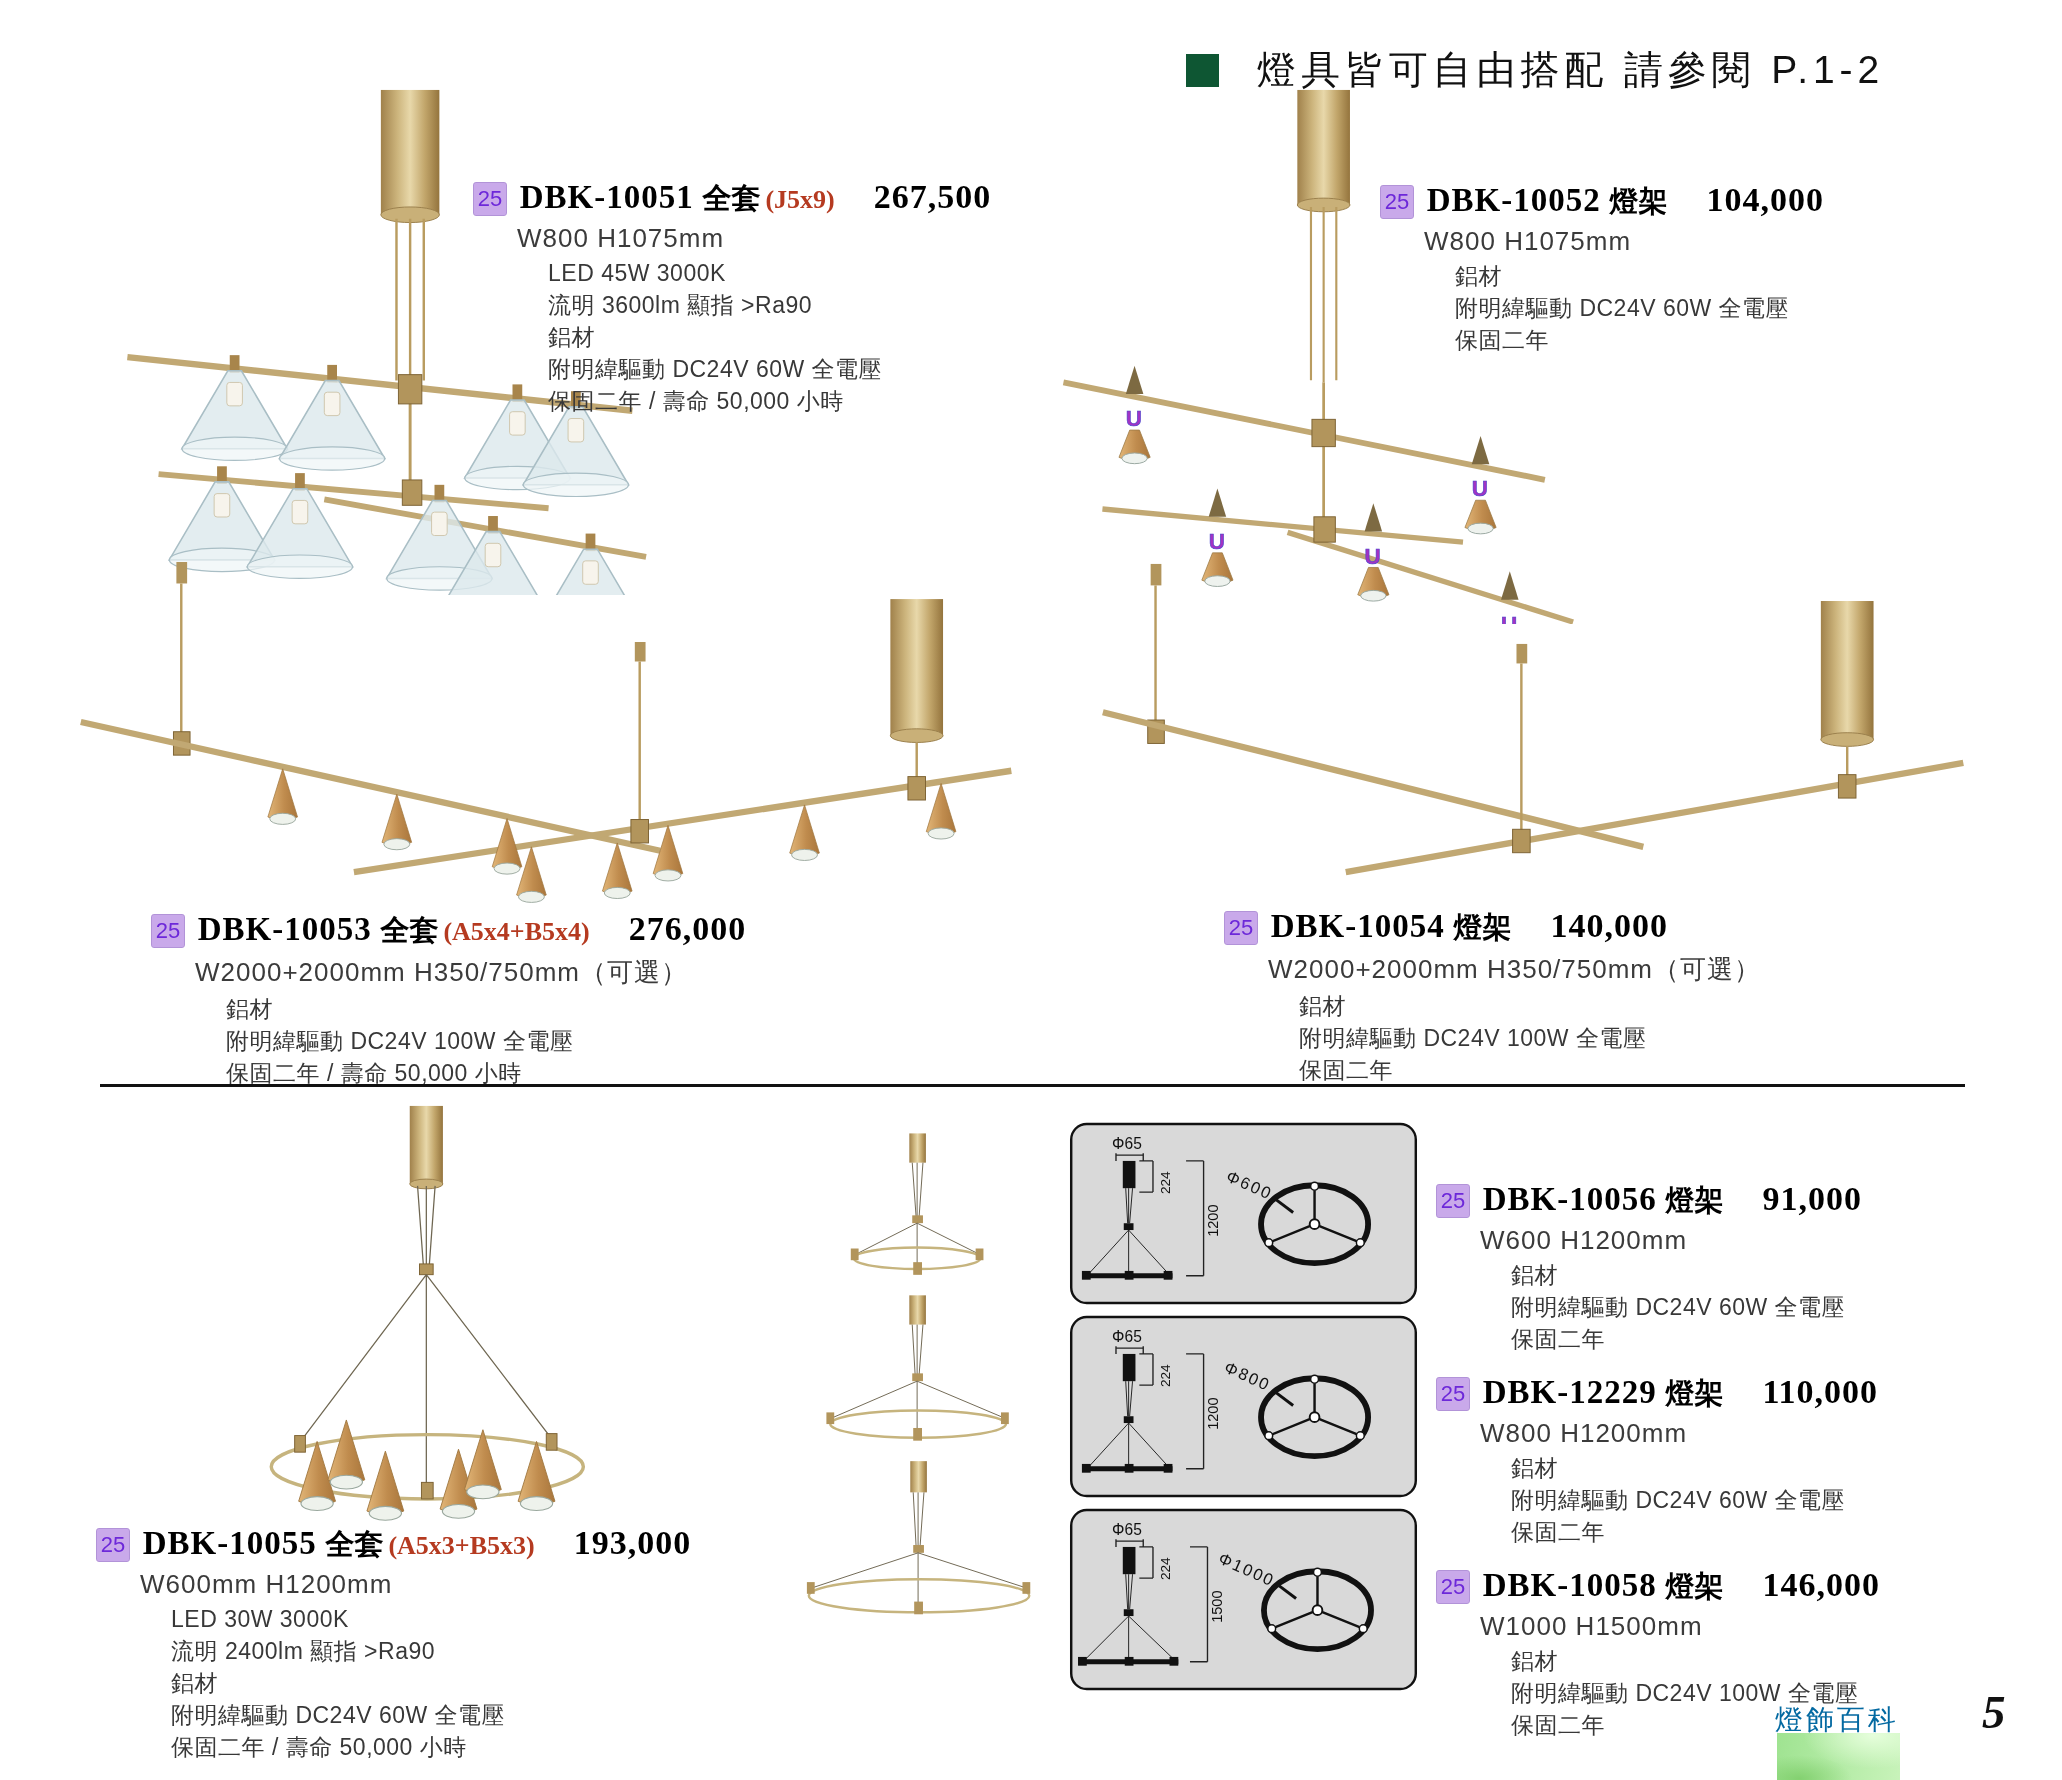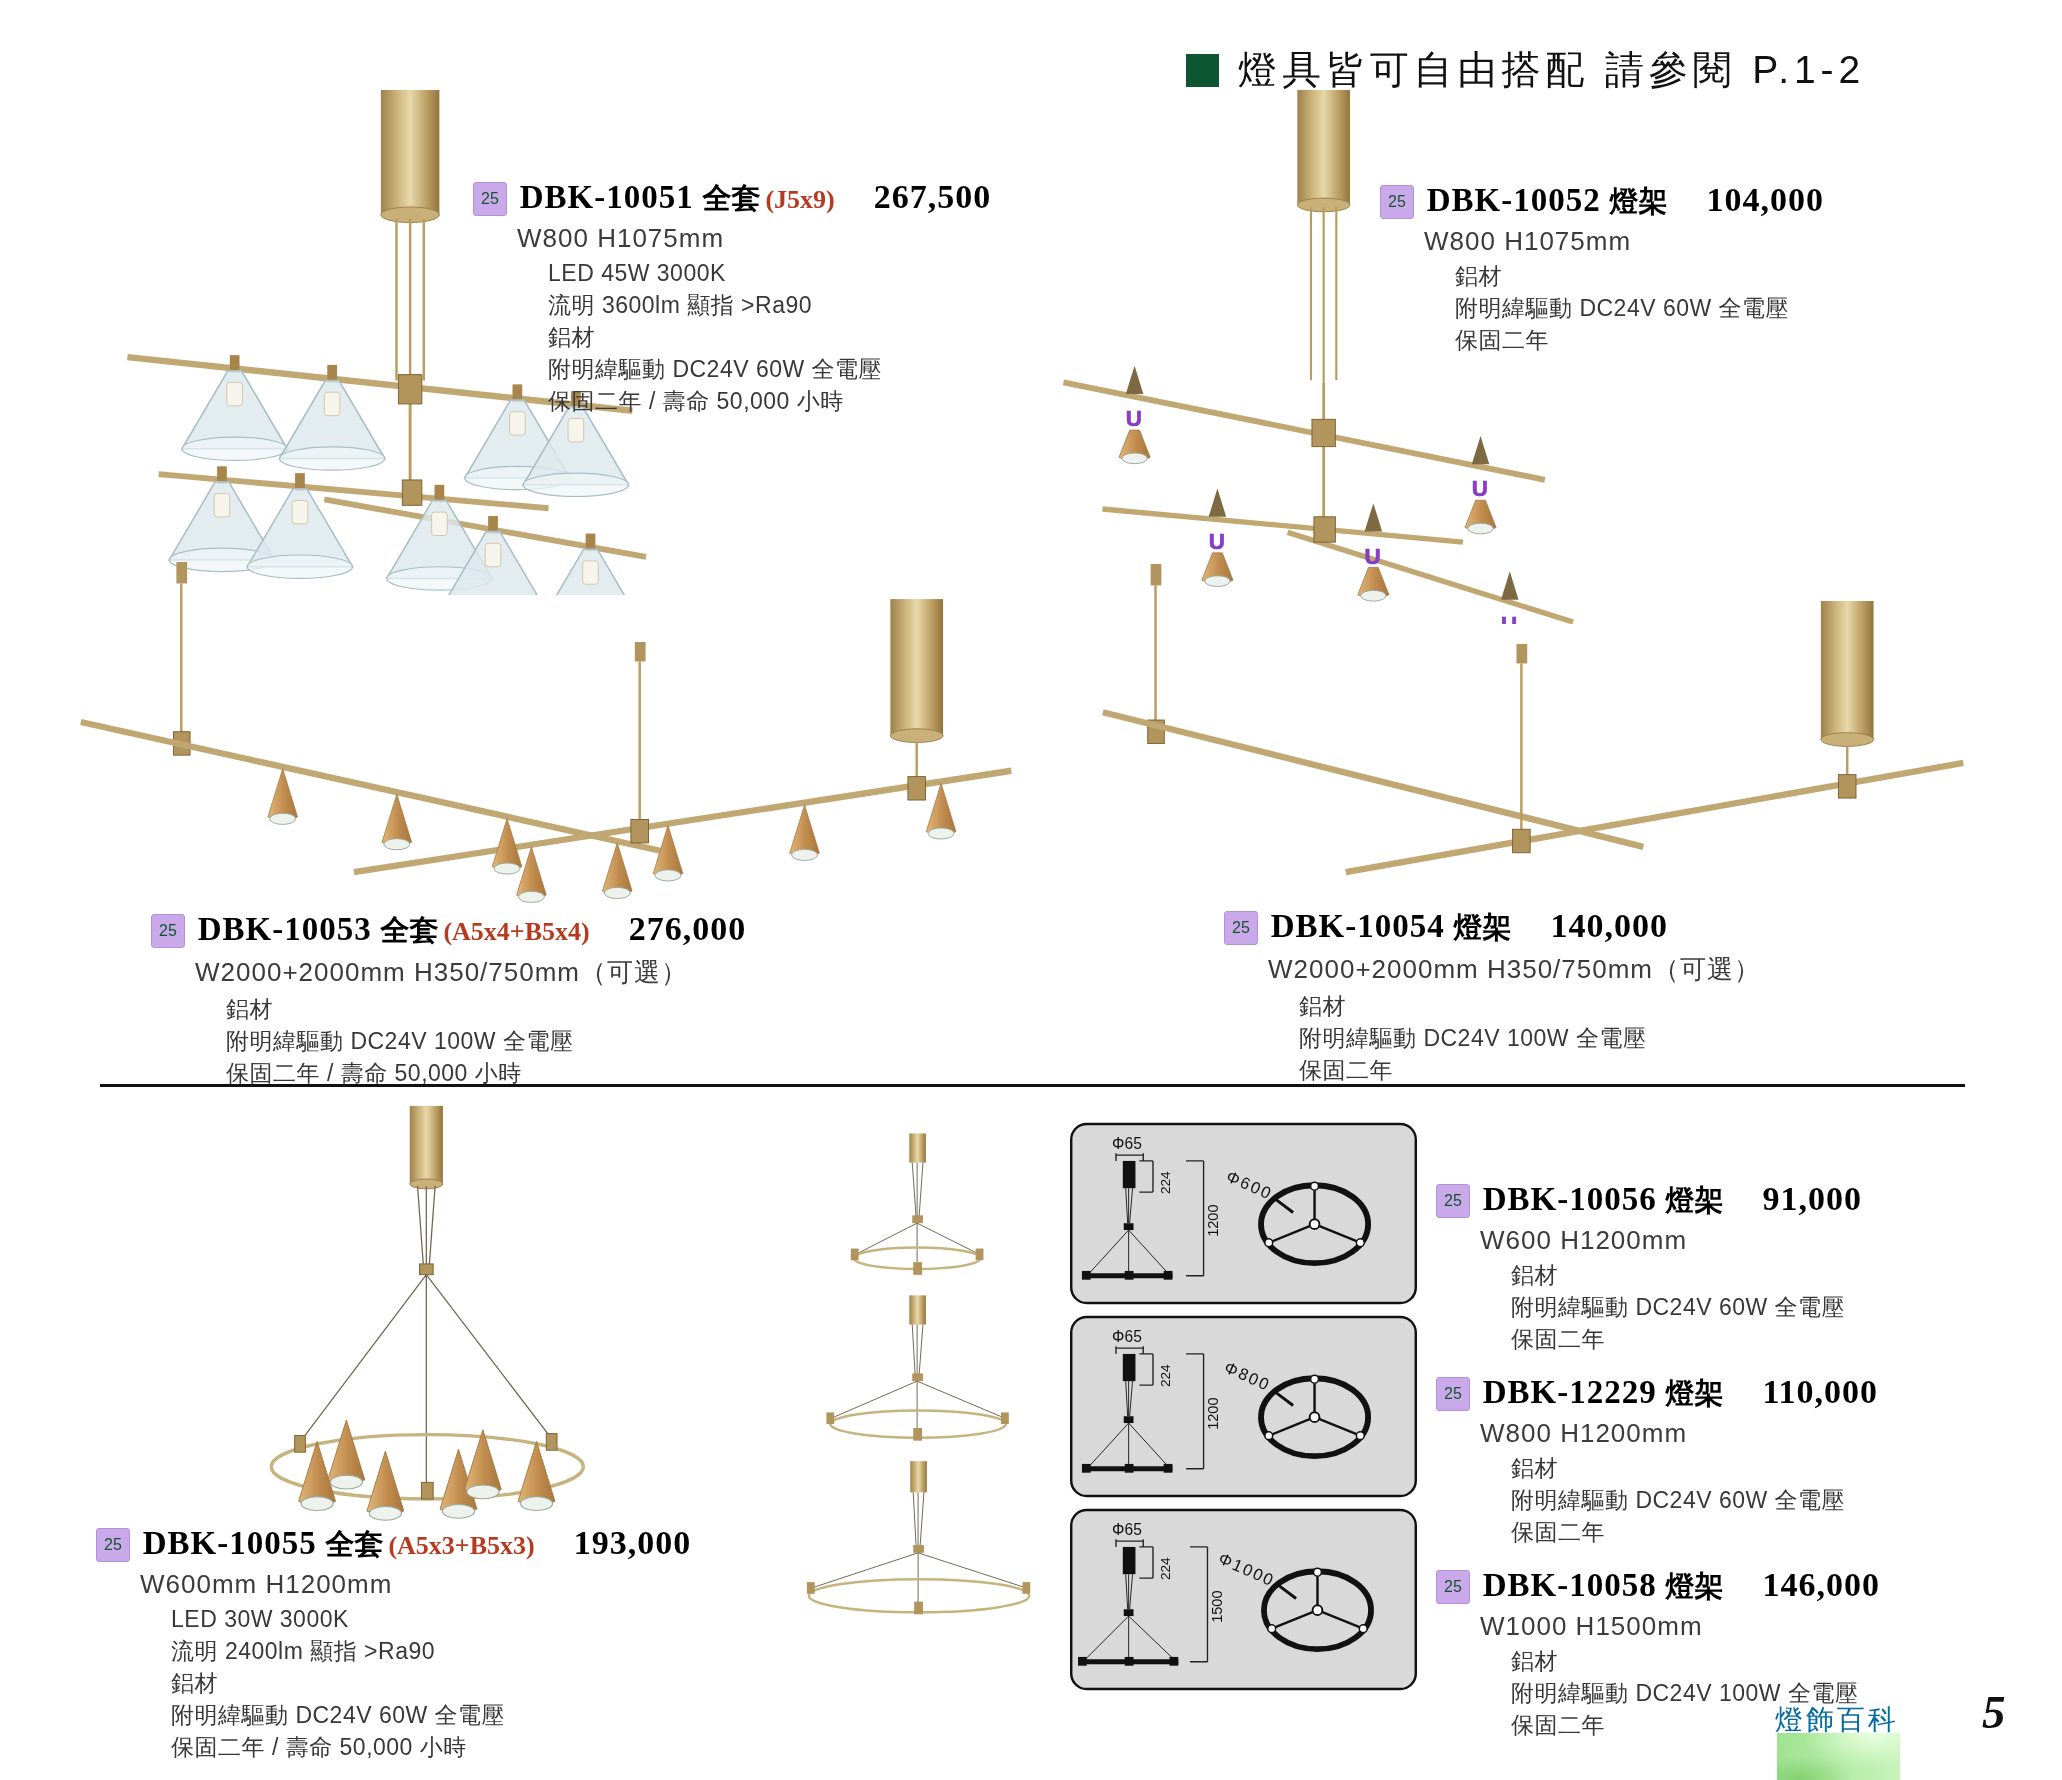--- a/index.html
+++ b/index.html
@@ -1,29 +1,29 @@
 <!DOCTYPE html>
 <html><head>
 <meta charset="utf-8">
 <style>
   html,body{margin:0;padding:0;background:#fff;}
   .page{position:relative;width:2063px;height:1781px;background:#ffffff;overflow:hidden;
         font-family:"Liberation Sans","DejaVu Sans",sans-serif;color:#222;}
 
   
-  .hdr{position:absolute;left:1186px;top:43px;display:flex;align-items:center;gap:19px;}
+  .hdr{position:absolute;left:1186px;top:43px;display:flex;align-items:center;gap:38px;}
   .hdr-sq{width:33px;height:33px;background:#0e5633;display:inline-block;}
   .hdr-title{font-size:39px;font-weight:500;letter-spacing:4.9px;color:#111;}
 
   
   .pblock{position:absolute;}
   .ptitle{display:flex;align-items:baseline;white-space:nowrap;}
   .badge{display:inline-flex;align-items:center;justify-content:center;
          width:32px;height:32px;background:#c9a9ea;border:1px solid #b293d8;border-radius:2.9px;
-         font-size:16px;color:#14532d;margin-right:12.7px;align-self:center;}
+         font-size:22px;color:#6d28d9;margin-right:12.7px;align-self:center;}
   .model{font-family:"Liberation Serif","DejaVu Serif",serif;font-weight:bold;font-size:33px;
          letter-spacing:1px;color:#000;}
   .ptype{font-size:29px;font-weight:600;color:#000;margin-left:8.8px;}
   .variant{font-family:"Liberation Serif","DejaVu Serif",serif;font-size:26px;font-weight:bold;
            color:#b53a20;margin-left:4.9px;}
   .price{font-family:"Liberation Serif","DejaVu Serif",serif;font-weight:bold;font-size:34px;
          color:#000;margin-left:39px;letter-spacing:1px;}
   .psize{font-size:26px;color:#3b3b3b;margin:3.9px 0 2.9px 44px;letter-spacing:1px;}
   .pspecs{margin-left:75px;}
   .spec{font-size:23px;line-height:32px;color:#383838;letter-spacing:0.5px;}

